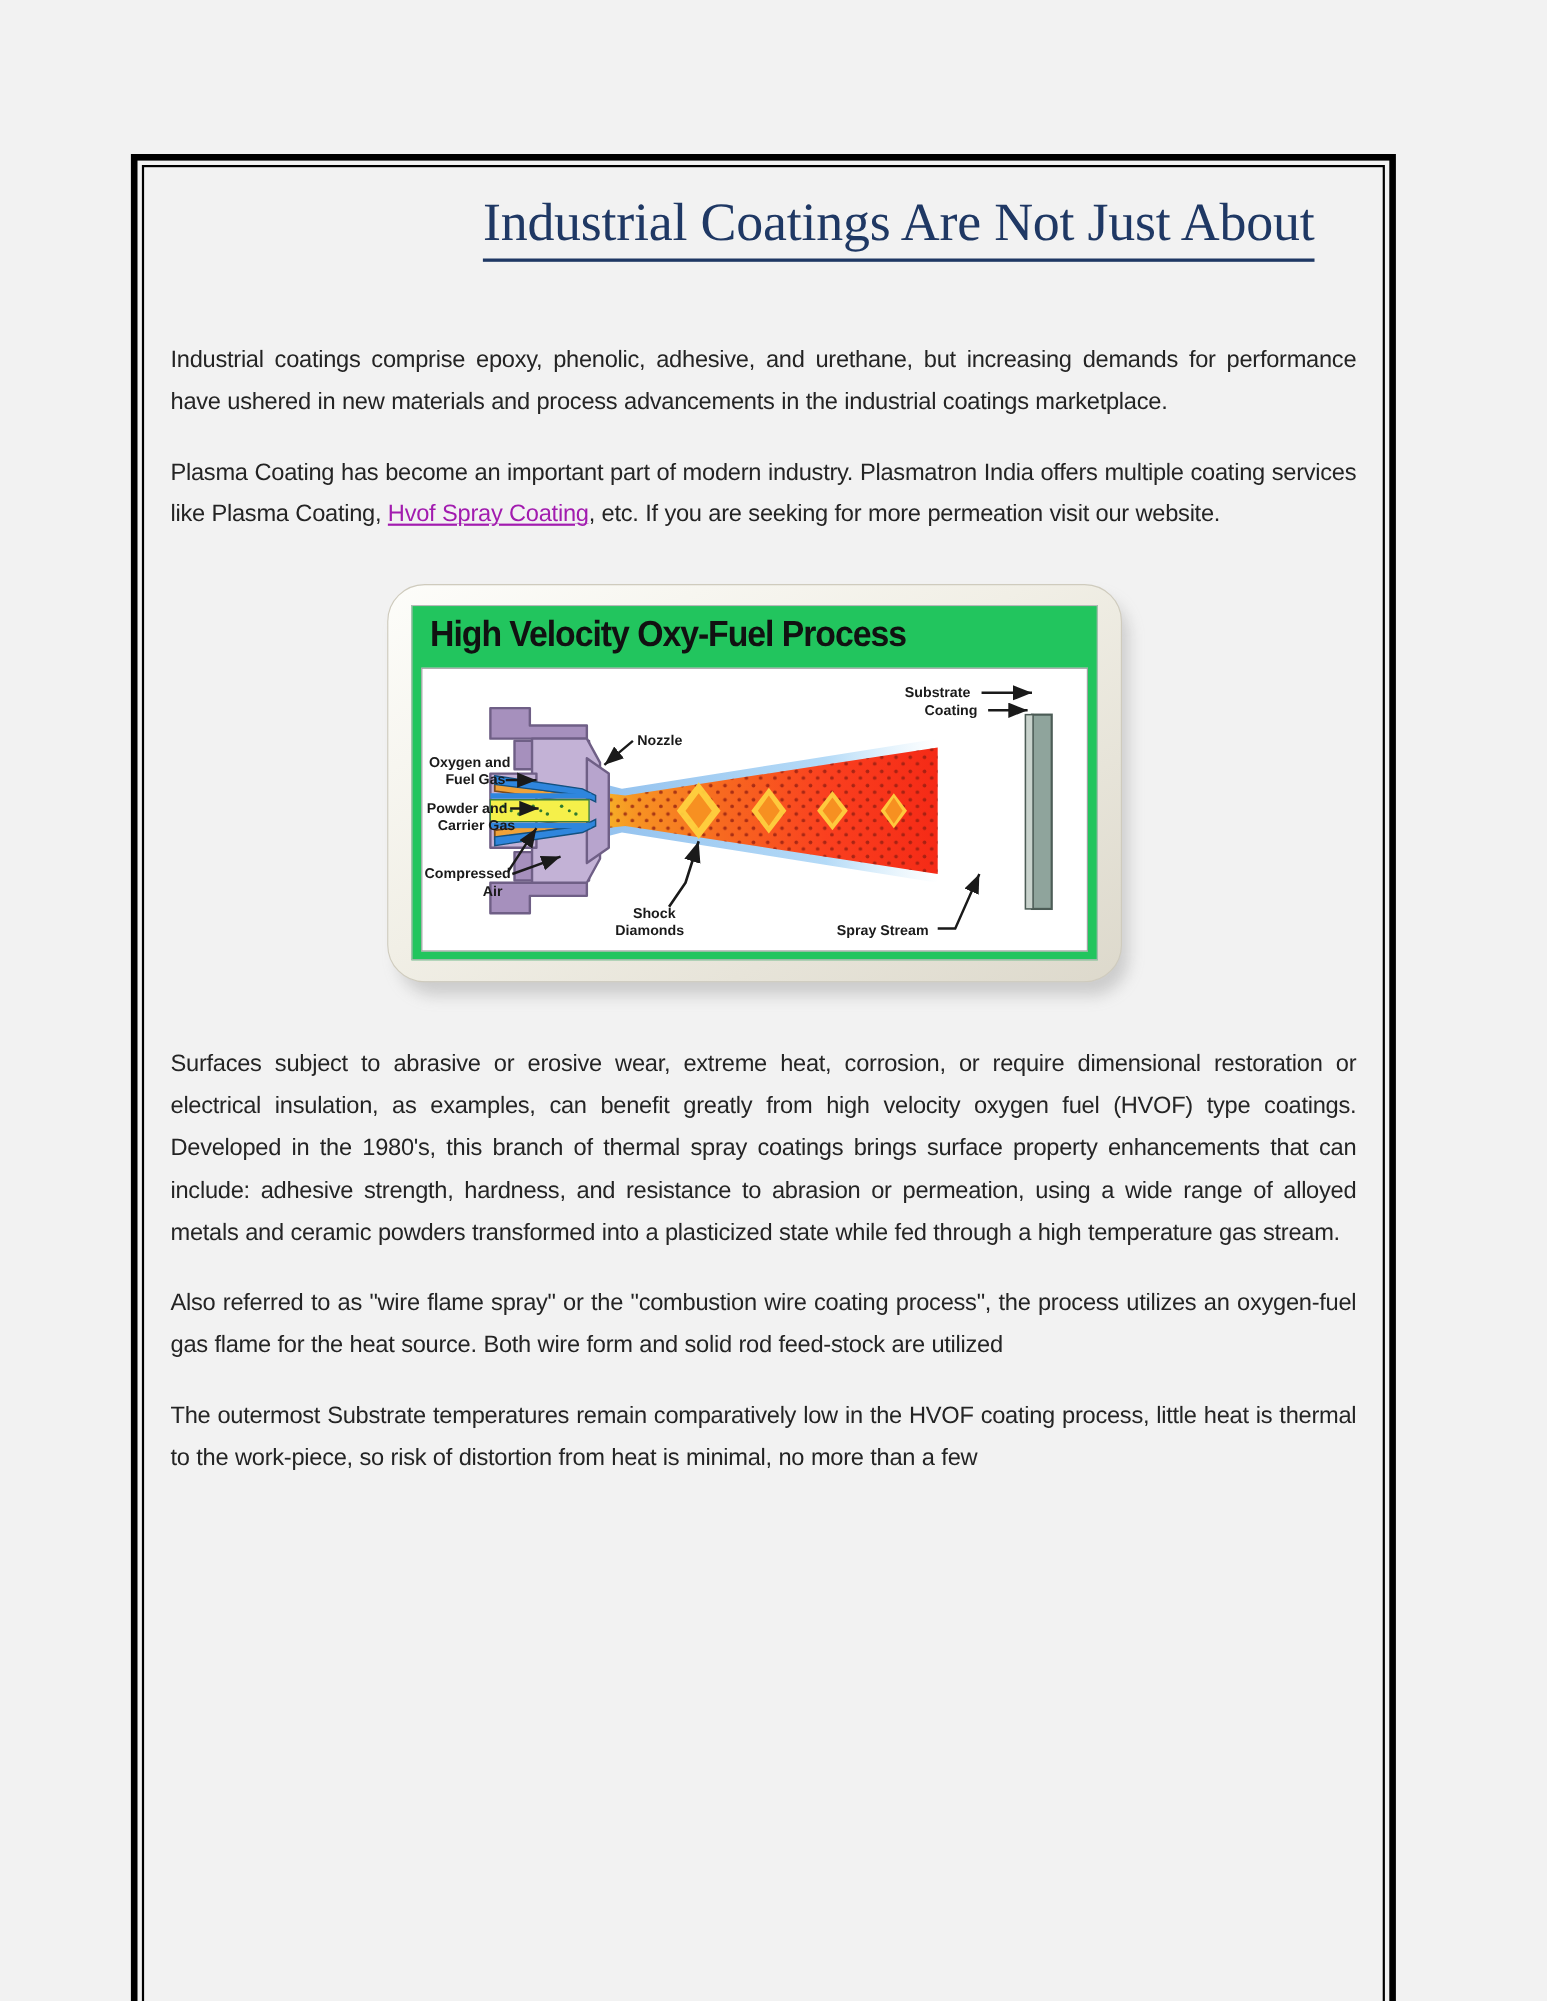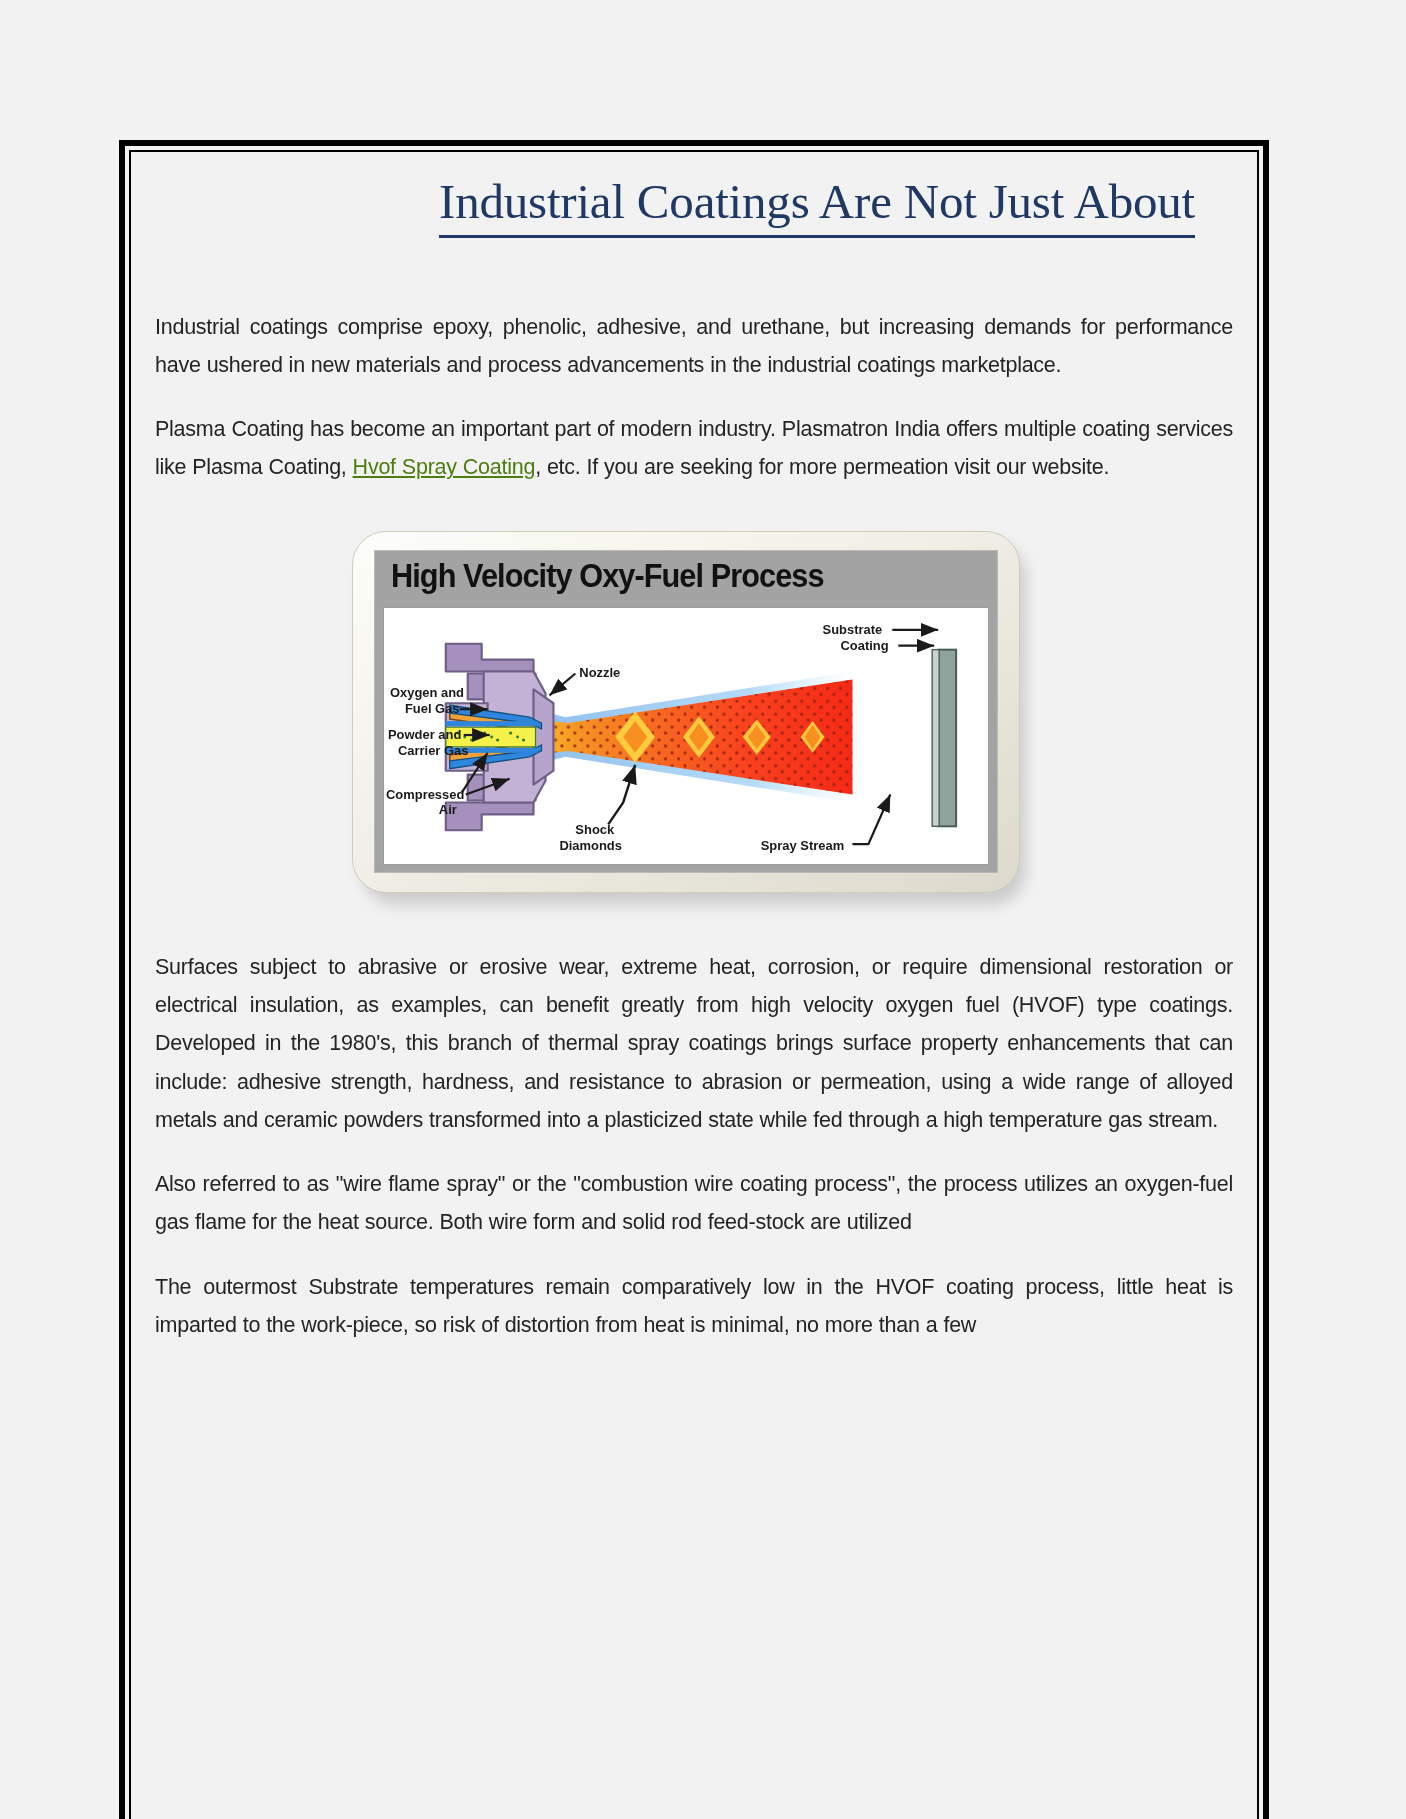--- a/index.html
+++ b/index.html
@@ -75,21 +75,21 @@
     text-align: justify;
     font-family: "Liberation Sans", sans-serif;
     font-size: 21.5px;
     line-height: 1.78;
     color: #242424;
     letter-spacing: -0.25px;
     word-spacing: 0.3px;
   }
   p.para.last { margin-bottom: 0; }
   a.inline-link {
-    color: #4d7c0f;
+    color: #a21caf;
     text-decoration: underline;
     margin-top: 16px;
   }
 
   
   .figure-wrap {
     margin: 44px 0 36px 0;
     display: flex;
     justify-content: center;
   }
@@ -118,21 +118,21 @@
     background: linear-gradient(150deg,#fdfdfa 0%,#f1efe6 45%,#ddd9cc 100%);
     border: 1px solid #cfcbbd;
     box-sizing: border-box;
   }
   .figure-card {
     position: absolute;
     left: 22px;
     top: 19px;
     width: 624px;
     height: 323px;
-    background: #a3a3a3;
+    background: #22c55e;
     border: 1px solid #b9b9b9;
     box-sizing: border-box;
     overflow: hidden;
   }
   .fig-title {
     position: absolute;
     left: 16px;
     top: 6px;
     font-family: "Liberation Sans Narrow", "Liberation Sans", sans-serif;
     font-size: 33px;
@@ -304,18 +304,18 @@
                     <line x1="516" y1="38" x2="552" y2="38" stroke="#1a1a1a" stroke-width="2.2" marker-end="url(#arrH)"></line>
                   </g>
                 </svg>
               </div>
             </div>
           </div>
         </div>
 
         <p class="para">Surfaces subject to abrasive or erosive wear, extreme heat, corrosion, or require dimensional restoration or electrical insulation, as examples, can benefit greatly from high velocity oxygen fuel (HVOF) type coatings. Developed in the 1980's, this branch of thermal spray coatings brings surface property enhancements that can include: adhesive strength, hardness, and resistance to abrasion or permeation, using a wide range of alloyed metals and ceramic powders transformed into a plasticized state while fed through a high temperature gas stream.</p>
         <p class="para">Also referred to as "wire flame spray" or the "combustion wire coating process", the process utilizes an oxygen-fuel gas flame for the heat source. Both wire form and solid rod feed-stock are utilized</p>
-        <p class="para last">The outermost Substrate temperatures remain comparatively low in the HVOF coating process, little heat is imparted to the work-piece, so risk of distortion from heat is minimal, no more than a few</p>
+        <p class="para last">The outermost Substrate temperatures remain comparatively low in the HVOF coating process, little heat is thermal to the work-piece, so risk of distortion from heat is minimal, no more than a few</p>
 
       </div>
     </div>
   </div>
 </div>
 
 </body></html>

